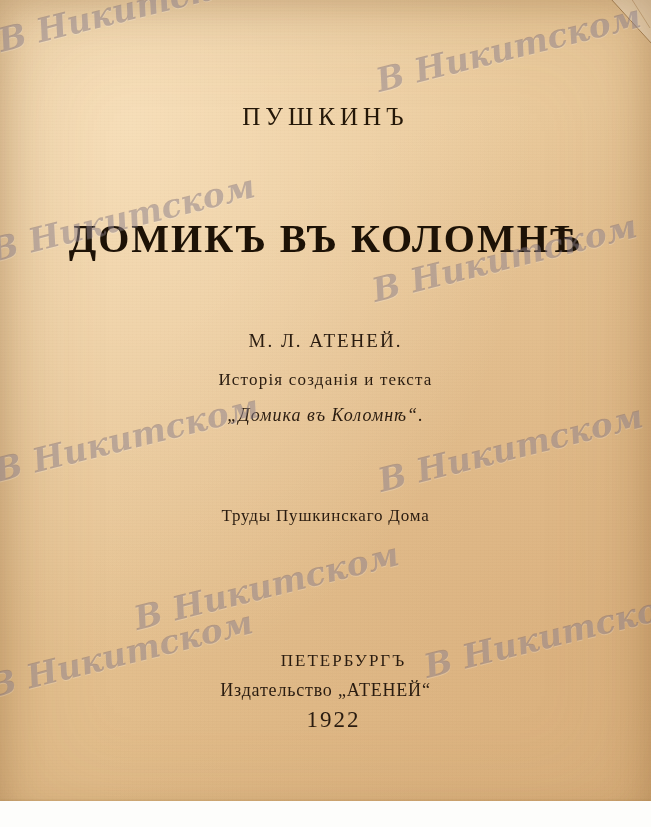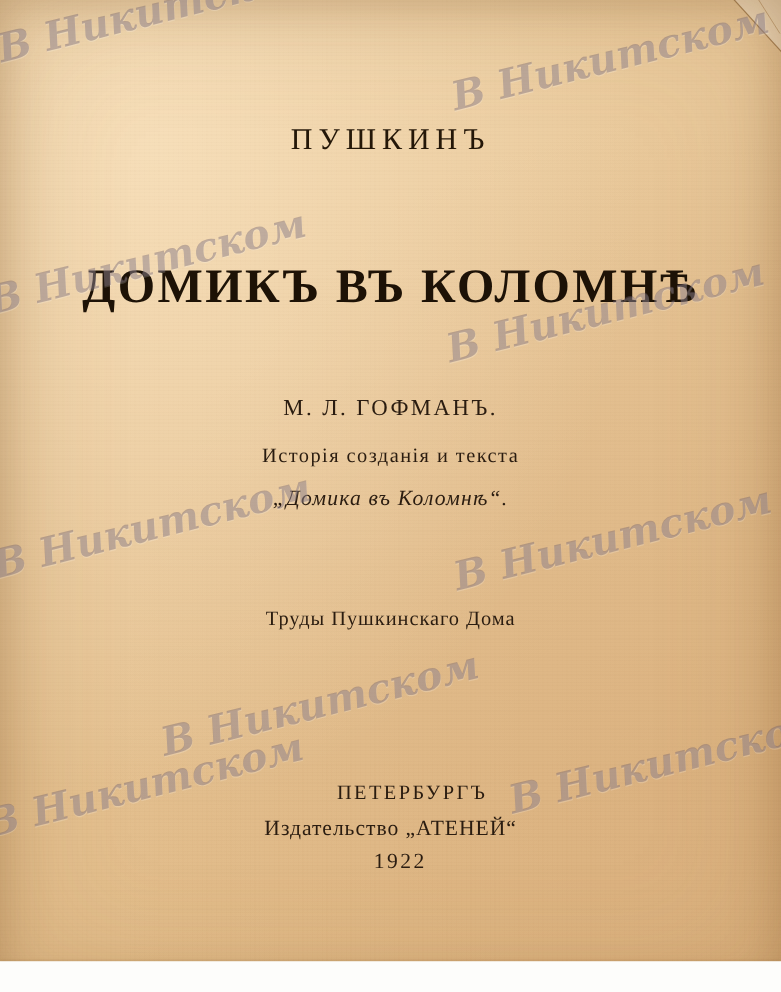--- a/index.html
+++ b/index.html
@@ -161,21 +161,21 @@
     font-size: 18px;
     letter-spacing: 0.8px;
     color: #2a1c10;
   }
 
   .year {
     position: absolute;
     top: 707px;
     left: 16px;
     right: 0;
-    font-size: 18px;
+    font-size: 23px;
     letter-spacing: 2px;
     color: #2a1c10;
     text-align: center;
   }
 
   
   #watermarks {
     position: absolute;
     inset: 0;
     z-index: 4;
@@ -203,21 +203,21 @@
 
   <svg id="corner" viewBox="0 0 62 46">
     <path d="M62 0 L20 1 L61 46 Z" fill="#f6e7cf" opacity="0.75"></path>
     <path d="M62 0 L20 1 L61 46" fill="none" stroke="#8a6236" stroke-width="1" opacity="0.7"></path>
     <path d="M40 0 L59 30" fill="none" stroke="#9c7040" stroke-width="0.8" opacity="0.5"></path>
   </svg>
 
   <div id="content">
     <div class="author-top">ПУШКИНЪ</div>
     <div class="title">ДОМИКЪ ВЪ КОЛОМНѢ</div>
-    <div class="editor">М. Л. ГОФМАНЪ.</div>
+    <div class="editor">М. Л. АТЕНЕЙ.</div>
     <div class="subtitle-1">Исторія созданія и текста</div>
     <div class="subtitle-2">„Домика въ Коломнѣ“.</div>
     <div class="series">Труды Пушкинскаго Дома</div>
     <div class="city">ПЕТЕРБУРГЪ</div>
     <div class="publisher">Издательство „АТЕНЕЙ“</div>
     <div class="year">1922</div>
   </div>
 
   <div id="watermarks">
       <div class="wm" style="left: -6px; top: 22px; transform: rotate(-14deg);">В Никитском</div>

